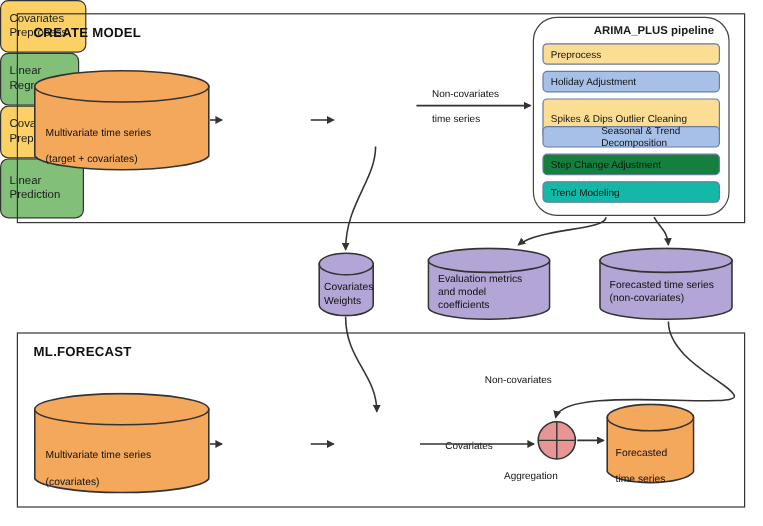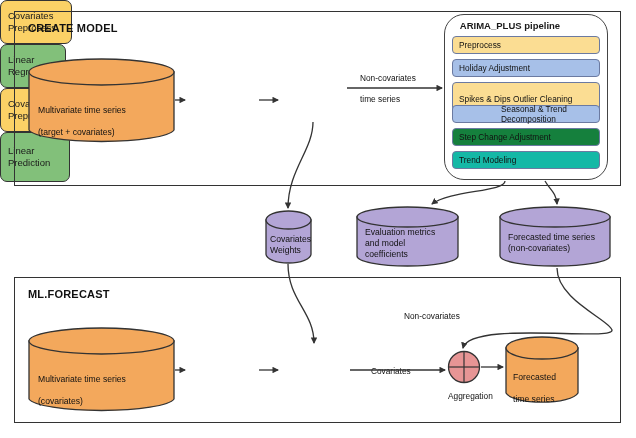--- a/index.html
+++ b/index.html
@@ -59,21 +59,21 @@
       <span>Regression</span>
     </div>
   </div>
 
   <div class="edge-label" style="left:360px;top:62px;">
     <span>Non-covariates</span><br>
     <span>time series</span>
   </div>
 
   <div class="pipe-shell" style="left:444px;top:14px;width:164px;height:166px;"></div>
-  <div class="pipe-title" style="left:428px;top:20px;width:164px;">ARIMA_PLUS pipeline</div>
+  <div class="pipe-title" style="left:463px;top:20px;width:164px;">ARIMA_PLUS pipeline</div>
 
   <div class="pipe-item" style="left:452px;top:36px;width:148px;height:18px;background:#FBDD93;">
     <span>Preprocess</span>
   </div>
   <div class="pipe-item" style="left:452px;top:59px;width:148px;height:18px;background:#A7C0E8;">
     <span>Holiday Adjustment</span>
   </div>
   <div class="pipe-item" style="left:452px;top:82px;width:148px;height:34px;background:#FBDD93;">
     <span>Spikes &amp; Dips Outlier Cleaning</span>
   </div>
@@ -148,21 +148,21 @@
     <span>Non-covariates</span>
   </div>
 
   <div class="agg" style="left:447px;top:350px;width:34px;height:34px;">
     <svg width="34" height="34" viewBox="0 0 34 34" style="position:absolute;left:0;top:0;">
       <circle cx="17" cy="17" r="15.5" fill="#E79595" stroke="#333" stroke-width="1.3"></circle>
       <line x1="17" y1="1.5" x2="17" y2="32.5" stroke="#333" stroke-width="1.2"></line>
       <line x1="1.5" y1="17" x2="32.5" y2="17" stroke="#333" stroke-width="1.2"></line>
     </svg>
   </div>
-  <div class="edge-label" style="left:420px;top:391px;margin-left:28px;">Aggregation</div>
+  <div class="edge-label" style="left:420px;top:391px;">Aggregation</div>
 
   <div class="cyl" style="left:505px;top:336px;width:74px;height:70px;">
     <svg width="74" height="70" viewBox="0 0 74 70" style="position:absolute;left:0;top:0;">
       <path d="M1,12 L1,57 A36.5,11 0 0 0 73,57 L73,12 Z" fill="#F3A85C" stroke="#333" stroke-width="1.3"></path>
       <ellipse cx="37" cy="12" rx="36" ry="11" fill="#F3A85C" stroke="#333" stroke-width="1.3"></ellipse>
     </svg>
     <div class="cyl-label" style="top:25px;left:8px;">
       <span>Forecasted</span><br>
       <span>time series</span>
     </div>

